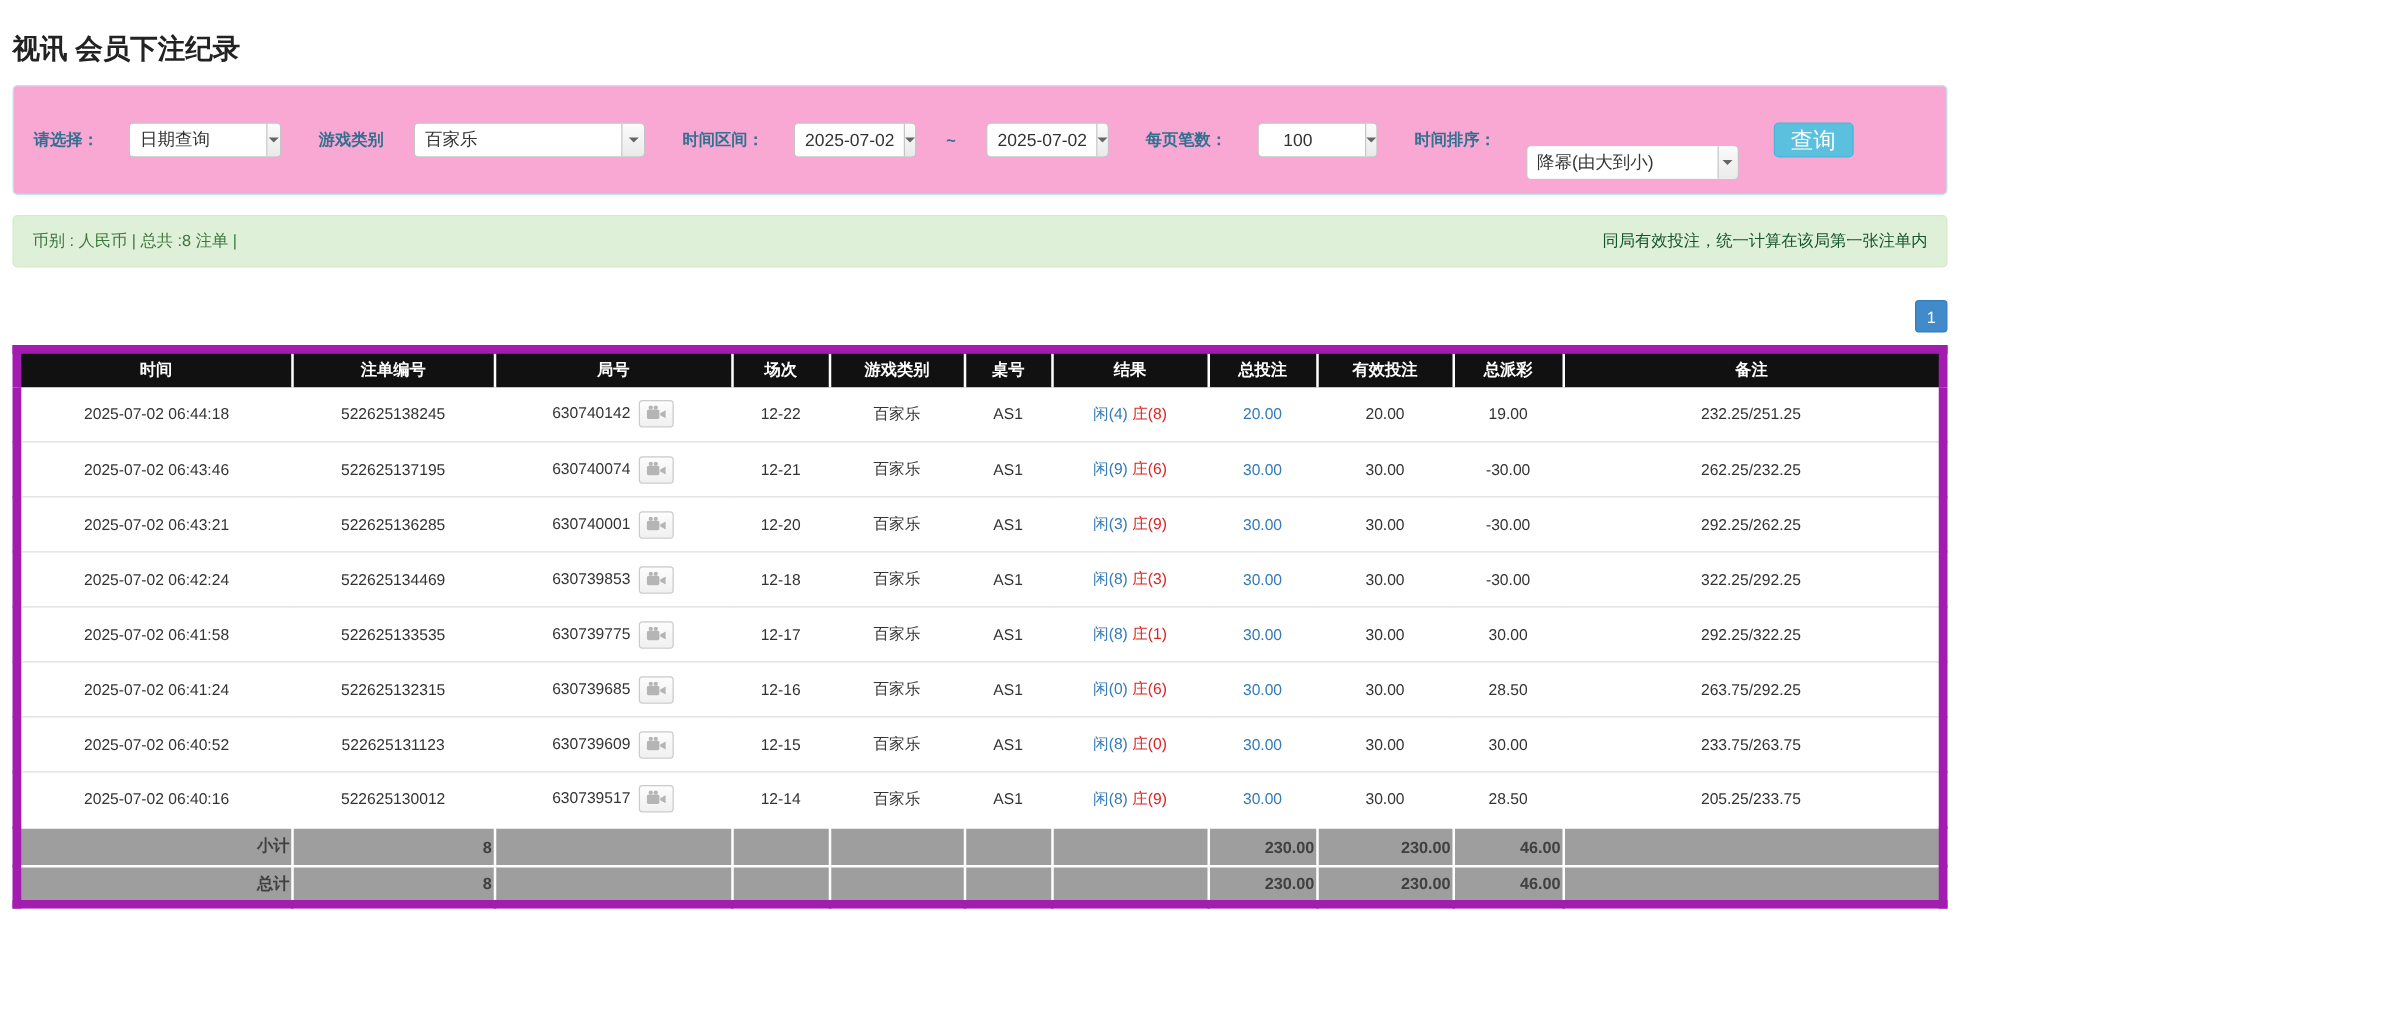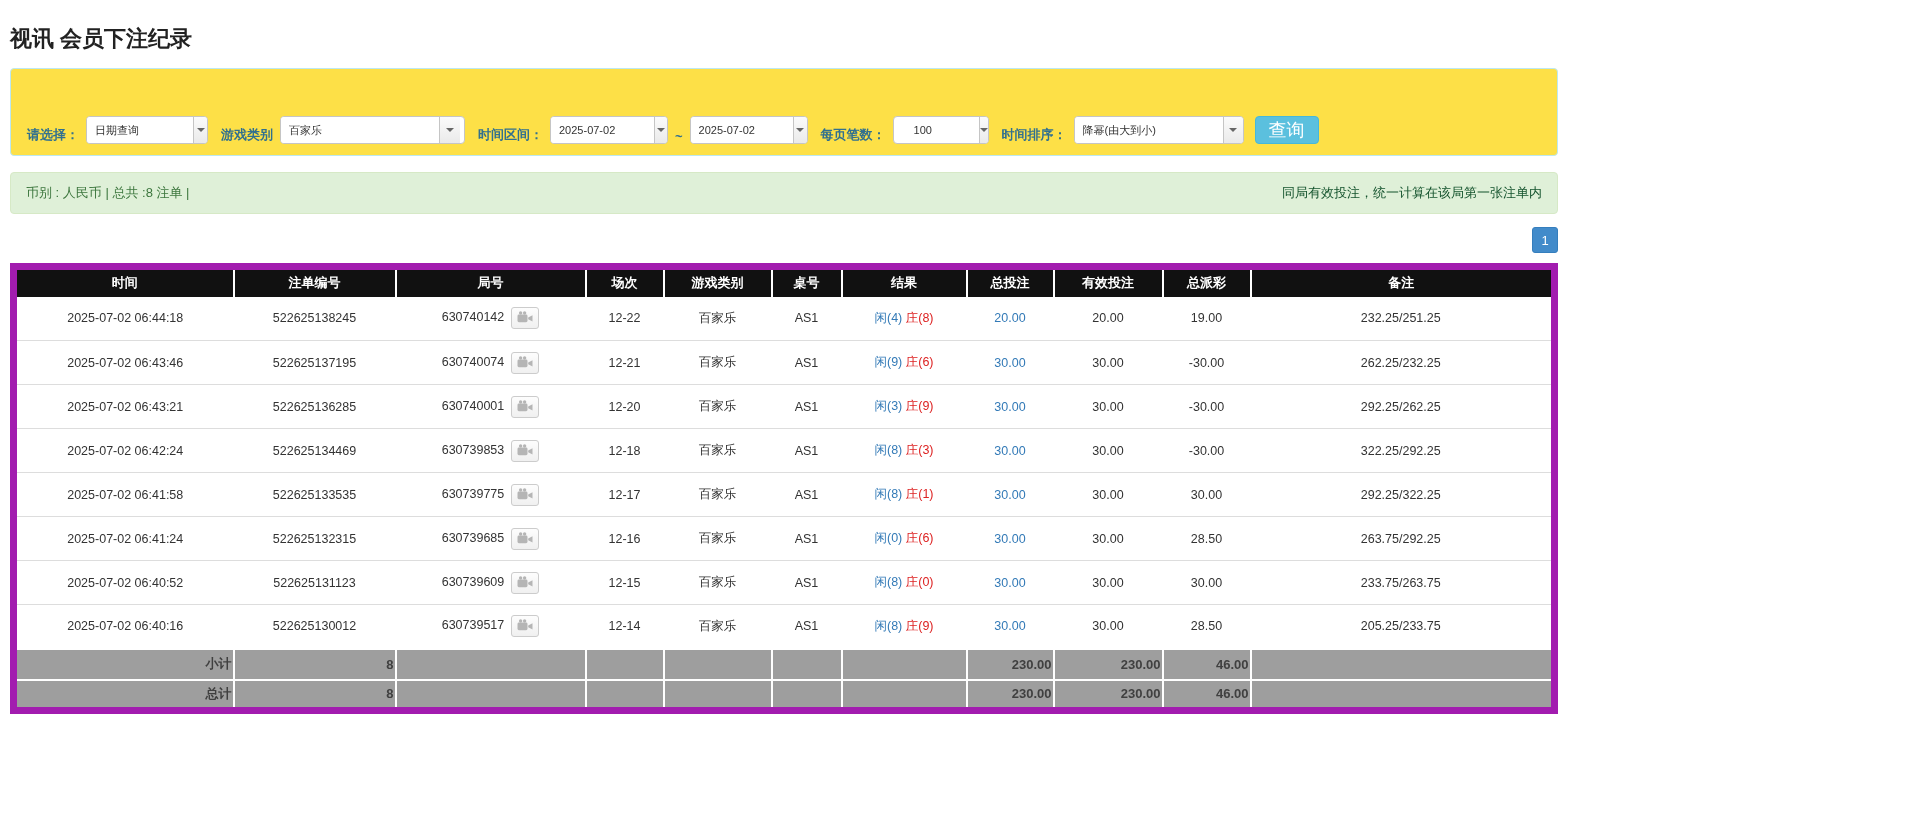--- a/index.html
+++ b/index.html
@@ -15,27 +15,27 @@
     padding-top: 8px;
   }
   .page-title {
     font-size: 22px;
     font-weight: 600;
     color: #222;
     margin: 16px 0 14px 0;
   }
   
   .filter-bar {
-    background: #fde047;
+    background: #f9a8d4;
     border: 1px solid #bce8f1;
     border-radius: 4px;
     padding: 11px 10px;
     display: flex;
-    align-items: flex-end;
-    gap: 7px;
+    align-items: center;
+    gap: 24px;
     margin-bottom: 16px;
     font-size: 13px;
   }
   .filter-label {
     color: #31708f;
     font-weight: bold;
     white-space: nowrap;
     margin-left: 6px;
   }
   .combo {
@@ -44,21 +44,21 @@
     background: #fff;
     border: 1px solid #c5c5c5;
     border-radius: 4px;
     overflow: hidden;
     height: 28px;
   }
   .combo input {
     border: none;
     outline: none;
     padding: 0 8px;
-    font-size: 11px;
+    font-size: 14px;
     color: #333;
     font-family: inherit;
     min-width: 0;
     background: #fff;
   }
   .combo .arrow-btn {
     width: 21px;
     border: none;
     border-left: 1px solid #c5c5c5;
     background: linear-gradient(#fbfbfb, #eaeaea);
@@ -70,21 +70,21 @@
   }
   .combo .arrow-btn::after {
     content: '';
     display: block;
     border: 4px solid transparent;
     border-top-color: #666;
     margin-top: 4px;
   }
   .w-select { width: 122px; }
   .w-game   { width: 185px; }
-  .w-date   { width: 118px; }
+  .w-date   { width: 98px; }
   .w-size   { width: 96px; padding-left: 12px;  }
   .w-sort   { width: 170px; margin-top: 36px; }
   .tilde { color: #31708f; font-weight: bold; }
   .search-btn {
     background: #5bc0de;
     border: 1px solid #46b8da;
     color: #fff;
     font-size: 18px;
     height: 28px;
     padding: 0 13px;
@@ -96,21 +96,21 @@
   
   .summary-bar {
     background: #dff0d8;
     border: 1px solid #d6e9c6;
     border-radius: 4px;
     padding: 11px 15px;
     display: flex;
     justify-content: space-between;
     align-items: center;
     font-size: 13px;
-    margin-bottom: 13px;
+    margin-bottom: 26px;
   }
   .summary-left { color: #3c763d; }
   .summary-right { color: #14532d; }
   
   .pagination {
     text-align: right;
     margin-bottom: 10px;
   }
   .page-btn {
     min-width: 26px;

